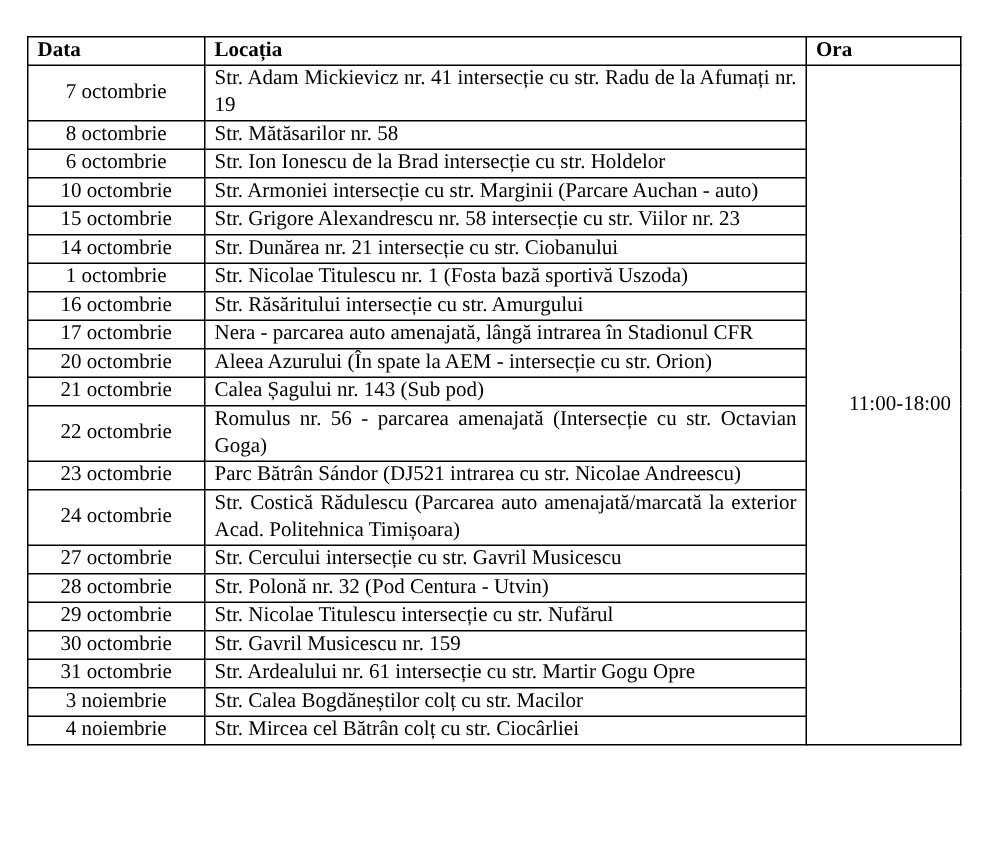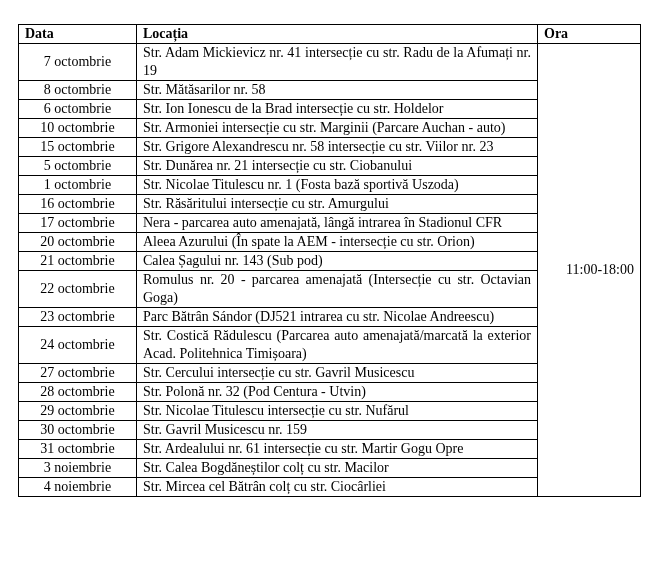--- a/index.html
+++ b/index.html
@@ -88,21 +88,21 @@
       </tr>
       <tr>
         <td class="c-date">10 octombrie</td>
         <td class="c-loc">Str. Armoniei intersecție cu str. Marginii (Parcare Auchan - auto)</td>
       </tr>
       <tr>
         <td class="c-date">15 octombrie</td>
         <td class="c-loc">Str. Grigore Alexandrescu nr. 58 intersecție cu str. Viilor nr. 23</td>
       </tr>
       <tr>
-        <td class="c-date">5 octombrie</td>
+        <td class="c-date">14 octombrie</td>
         <td class="c-loc">Str. Dunărea nr. 21 intersecție cu str. Ciobanului</td>
       </tr>
       <tr>
         <td class="c-date">1 octombrie</td>
         <td class="c-loc">Str. Nicolae Titulescu nr. 1 (Fosta bază sportivă Uszoda)</td>
       </tr>
       <tr>
         <td class="c-date">16 octombrie</td>
         <td class="c-loc">Str. Răsăritului intersecție cu str. Amurgului</td>
       </tr>
@@ -113,21 +113,21 @@
       <tr>
         <td class="c-date">20 octombrie</td>
         <td class="c-loc">Aleea Azurului (În spate la AEM - intersecție cu str. Orion)</td>
       </tr>
       <tr>
         <td class="c-date">21 octombrie</td>
         <td class="c-loc">Calea Șagului nr. 143 (Sub pod)</td>
       </tr>
       <tr>
         <td class="c-date">22 octombrie</td>
-        <td class="c-loc">Romulus nr. 20 - parcarea amenajată (Intersecție cu str. Octavian Goga)</td>
+        <td class="c-loc">Romulus nr. 56 - parcarea amenajată (Intersecție cu str. Octavian Goga)</td>
       </tr>
       <tr>
         <td class="c-date">23 octombrie</td>
         <td class="c-loc">Parc Bătrân Sándor (DJ521 intrarea cu str. Nicolae Andreescu)</td>
       </tr>
       <tr>
         <td class="c-date">24 octombrie</td>
         <td class="c-loc">Str. Costică Rădulescu (Parcarea auto amenajată/marcată la exterior Acad. Politehnica Timișoara)</td>
       </tr>
       <tr>

